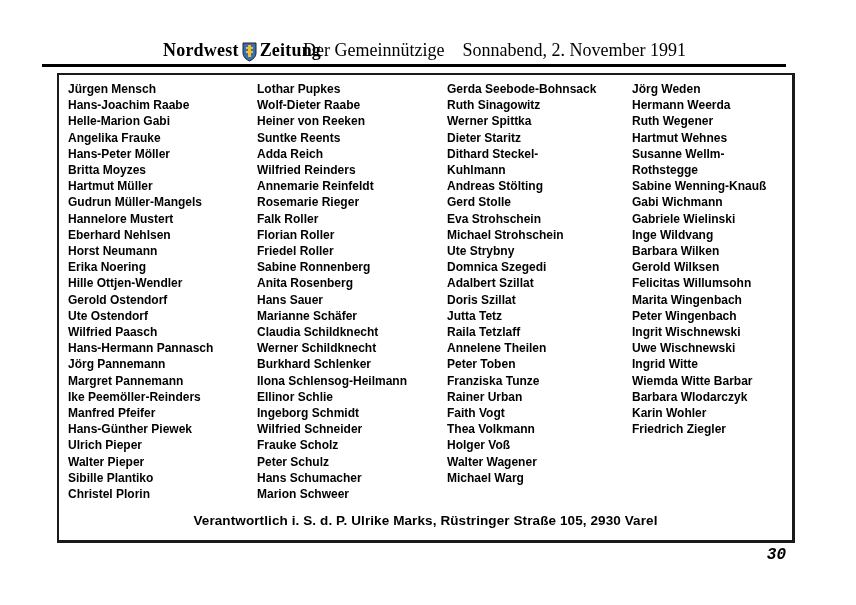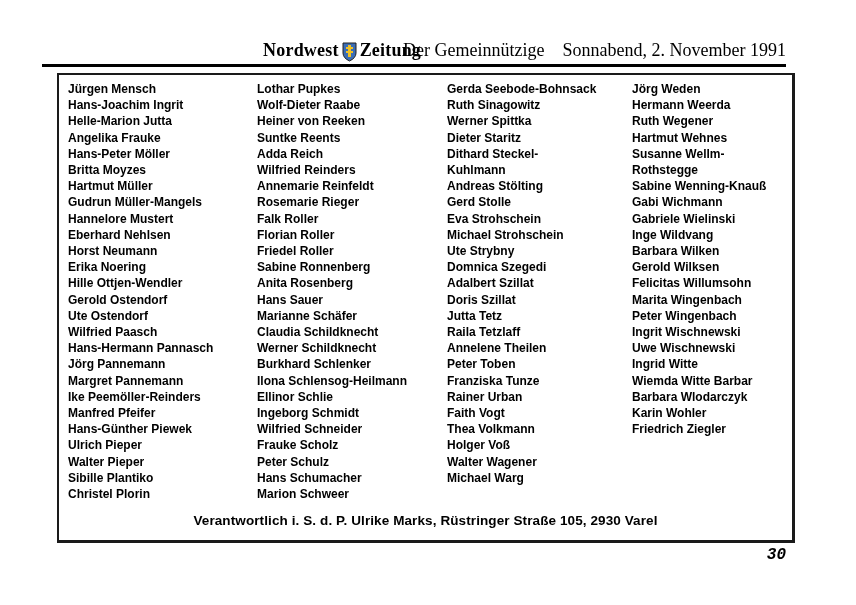--- a/index.html
+++ b/index.html
@@ -7,21 +7,21 @@
     position:relative;
     width:856px;height:605px;
     background:#ffffff;
     font-family:"Liberation Sans",sans-serif;
     color:#000;
     overflow:hidden;
   }
   
   .header{
     position:absolute;left:42px;top:33px;width:744px;height:28px;
-    display:flex;justify-content:flex-end;align-items:flex-end;
+    display:flex;justify-content:center;align-items:flex-end;
     font-family:"Liberation Serif","DejaVu Serif",serif;
     font-size:18px;
   }
   .masthead{
     display:flex;align-items:center;gap:3px;
     font-weight:bold;letter-spacing:0.2px;
     margin-left:21px;
   }
   .crest{display:inline-block;width:15px;height:20px;position:relative;top:1px;}
   .center-title{font-weight:normal;position:relative;left:-18px;}
@@ -84,22 +84,22 @@
     </span>
     <span class="center-title">Der Gemeinnützige</span>
     <span class="date">Sonnabend, 2. November 1991</span>
   </div>
   <div class="header-rule"></div>
 
   <div class="main-box">
     <div class="columns">
       <div class="col">
           <div class="name">Jürgen Mensch</div>
-          <div class="name">Hans-Joachim Ingrit</div>
-          <div class="name">Helle-Marion Jutta</div>
+          <div class="name">Hans-Joachim Raabe</div>
+          <div class="name">Helle-Marion Gabi</div>
           <div class="name">Angelika Frauke</div>
           <div class="name">Hans-Peter Möller</div>
           <div class="name">Britta Moyzes</div>
           <div class="name">Hartmut Müller</div>
           <div class="name">Gudrun Müller-Mangels</div>
           <div class="name">Hannelore Mustert</div>
           <div class="name">Eberhard Nehlsen</div>
           <div class="name">Horst Neumann</div>
           <div class="name">Erika Noering</div>
           <div class="name">Hille Ottjen-Wendler</div>

